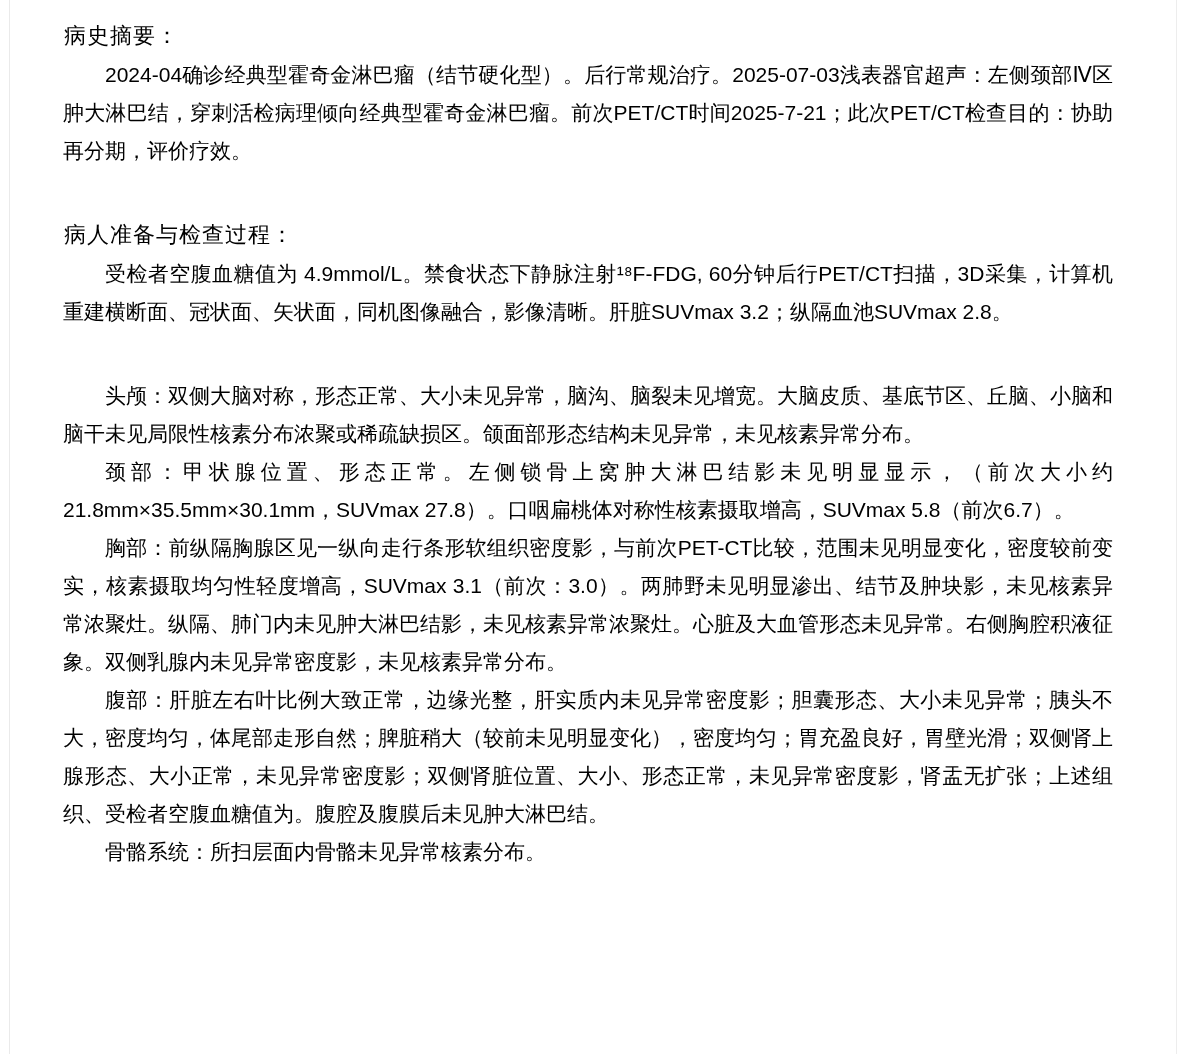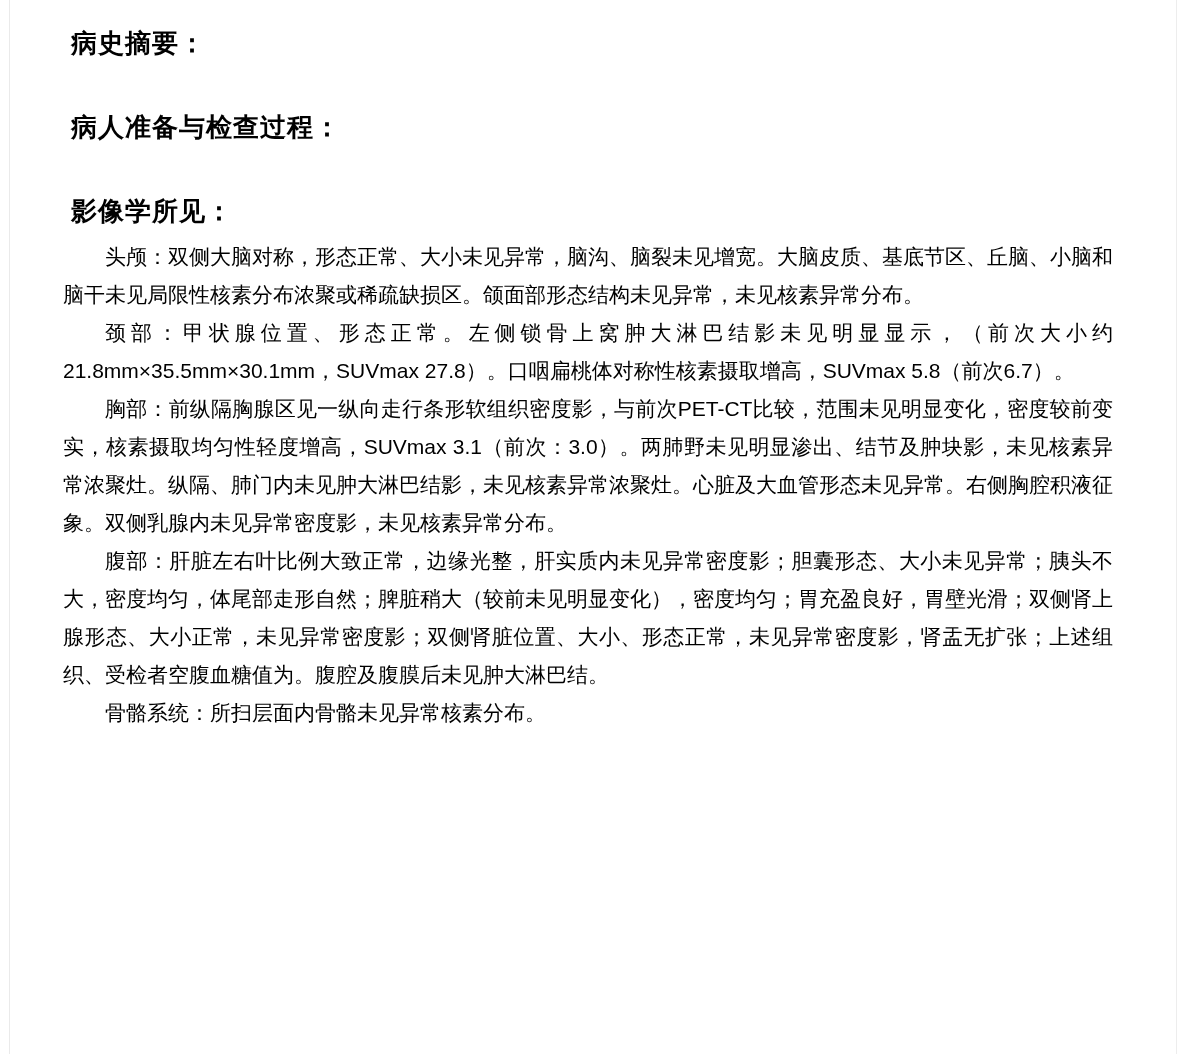--- a/index.html
+++ b/index.html
@@ -37,50 +37,51 @@
     width: 1px;
     background: #ededed;
   }
   .report-section {
     margin: 0 0 46px 0;
   }
   .report-section:last-child {
     margin-bottom: 0;
   }
   .section-heading {
-    font-size: 26px;
-    font-weight: 700;
+    font-size: 22px;
+    font-weight: 400;
     line-height: 38px;
-    margin: 8px;
+    margin: 1px;
     letter-spacing: 1px;
   }
   .body-paragraph {
     font-size: 21px;
     line-height: 38px;
     margin: 0;
     text-indent: 2em;
     text-align: justify;
     word-break: break-word;
   }
 </style>
 </head>
 <body>
 
 <div class="page">
   <div class="edge-line-left"></div>
   <div class="edge-line-right"></div>
   <main id="sections-root">
       <section class="report-section">
         <h2 class="section-heading">病史摘要：</h2>
+        <p class="body-paragraph">2024-04确诊经典型霍奇金淋巴瘤（结节硬化型）。后行常规治疗。2025-07-03浅表器官超声：左侧颈部Ⅳ区 肿大淋巴结，穿刺活检病理倾向经典型霍奇金淋巴瘤。前次PET/CT时间2025-7-21；此次PET/CT检查目的：协助再分期，评价疗效。</p>
       </section>
       <section class="report-section">
         <h2 class="section-heading">病人准备与检查过程：</h2>
+        <p class="body-paragraph">受检者空腹血糖值为 4.9mmol/L。禁食状态下静脉注射¹⁸F-FDG, 60分钟后行PET/CT扫描，3D采集，计算机重建横断面、冠状面、矢状面，同机图像融合，影像清晰。肝脏SUVmax 3.2；纵隔血池SUVmax 2.8。</p>
       </section>
       <section class="report-section">
-        <h2 class="section-heading">影像学所见：</h2>
         <p class="body-paragraph">头颅：双侧大脑对称，形态正常、大小未见异常，脑沟、脑裂未见增宽。大脑皮质、基底节区、丘脑、小脑和脑干未见局限性核素分布浓聚或稀疏缺损区。颌面部形态结构未见异常，未见核素异常分布。</p>
         <p class="body-paragraph">颈部：甲状腺位置、形态正常。左侧锁骨上窝肿大淋巴结影未见明显显示，（前次大小约21.8mm×35.5mm×30.1mm，SUVmax 27.8）。口咽扁桃体对称性核素摄取增高，SUVmax 5.8（前次6.7）。</p>
         <p class="body-paragraph">胸部：前纵隔胸腺区见一纵向走行条形软组织密度影，与前次PET-CT比较，范围未见明显变化，密度较前变实，核素摄取均匀性轻度增高，SUVmax 3.1（前次：3.0）。两肺野未见明显渗出、结节及肿块影，未见核素异常浓聚灶。纵隔、肺门内未见肿大淋巴结影，未见核素异常浓聚灶。心脏及大血管形态未见异常。右侧胸腔积液征象。双侧乳腺内未见异常密度影，未见核素异常分布。</p>
         <p class="body-paragraph">腹部：肝脏左右叶比例大致正常，边缘光整，肝实质内未见异常密度影；胆囊形态、大小未见异常；胰头不大，密度均匀，体尾部走形自然；脾脏稍大（较前未见明显变化），密度均匀；胃充盈良好，胃壁光滑；双侧肾上腺形态、大小正常，未见异常密度影；双侧肾脏位置、大小、形态正常，未见异常密度影，肾盂无扩张；上述组织、受检者空腹血糖值为。腹腔及腹膜后未见肿大淋巴结。</p>
         <p class="body-paragraph">骨骼系统：所扫层面内骨骼未见异常核素分布。</p>
       </section>
     </main>
 </div>
 
 </body></html>

